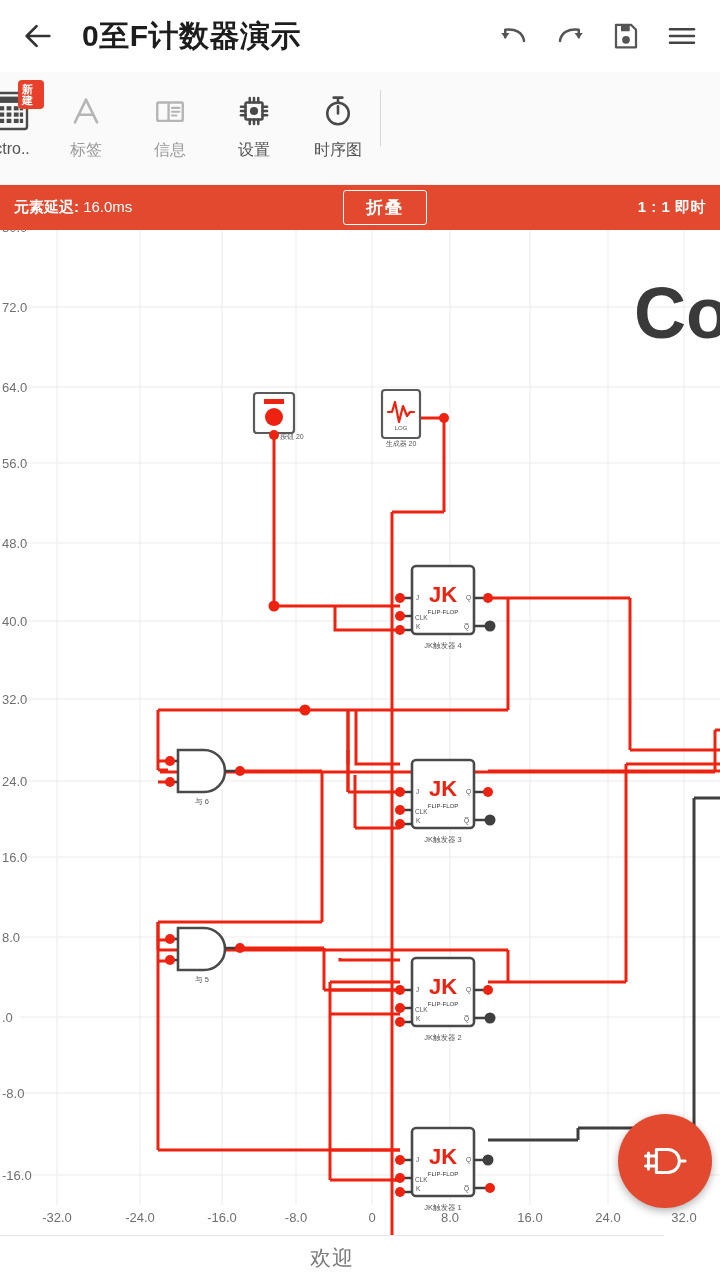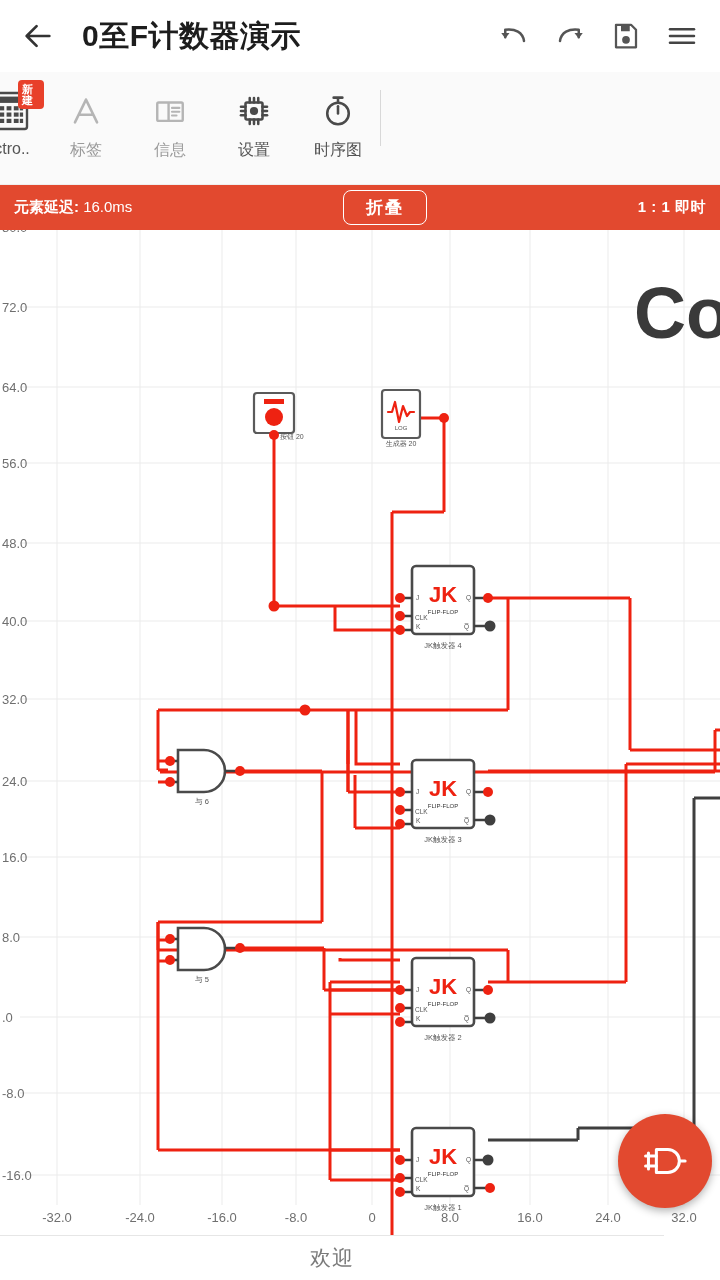--- a/index.html
+++ b/index.html
@@ -55,21 +55,21 @@
   
   .statusbar {
     position: absolute; top: 185px; left: 0; width: 720px; height: 45px;
     background: #e2492f; color: #fff;
     display: flex; align-items: center; padding: 0 14px;
   }
   .sb-left { font-size: 15px; font-weight: 700; white-space: nowrap; }
   .sb-left .sb-unit { font-weight: 400; }
   .sb-mid-wrap { flex: 1 1 auto; display: flex; justify-content: center; }
   .collapse-btn {
-    border: 1.5px solid #ffffff; border-radius: 8px; color: #fff;
+    border: 1.5px solid #ffffff; border-radius: 3px; color: #fff;
     font-size: 17px; font-weight: 700; padding: 5px 22px; background: transparent;
     letter-spacing: 2px;
   }
   .sb-right { font-size: 15px; font-weight: 700; white-space: nowrap; letter-spacing: .5px; }
 
   
   .canvas {
     position: absolute; top: 230px; left: 0; width: 720px; height: 1005px;
     background: #ffffff; overflow: hidden;
   }

